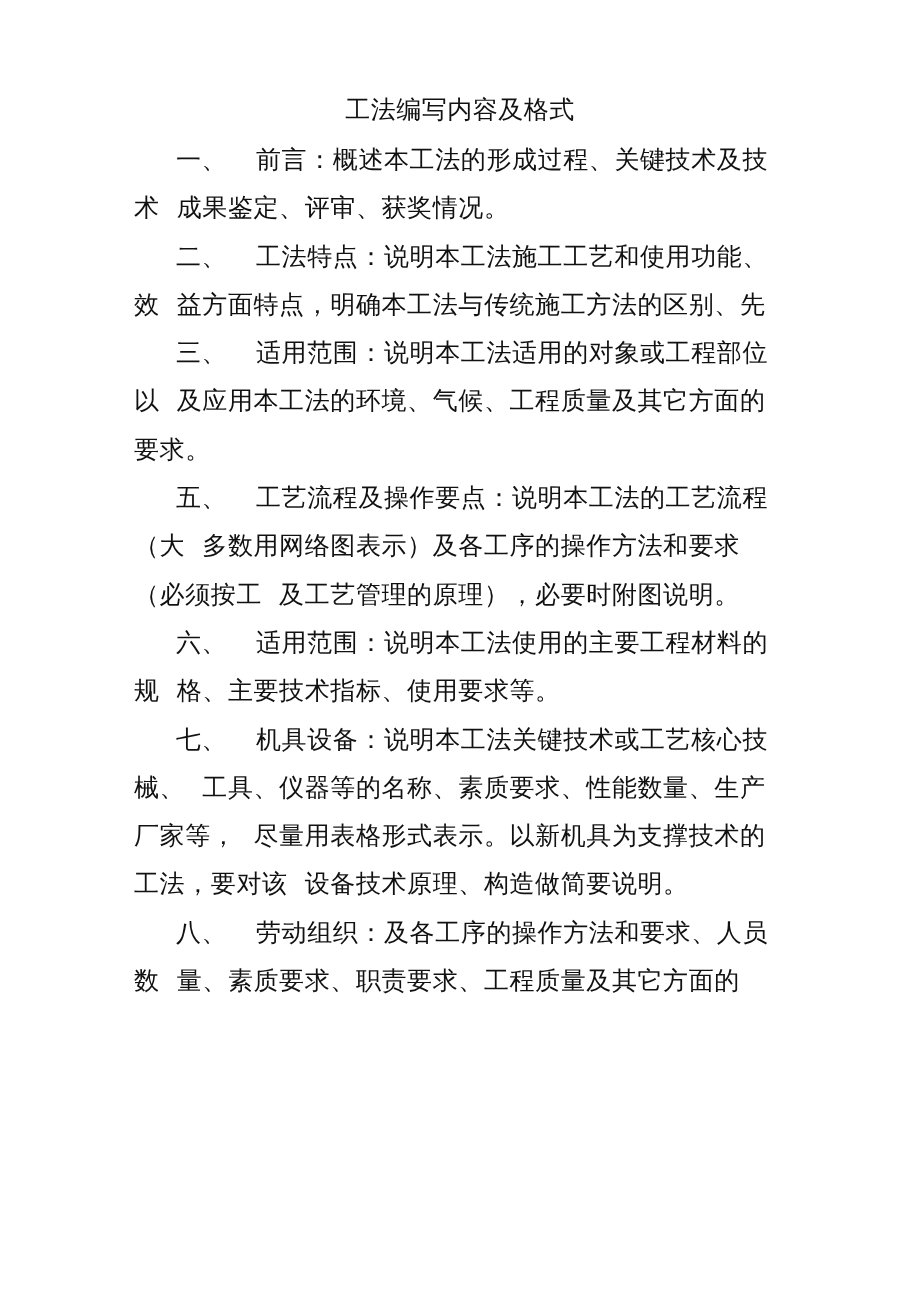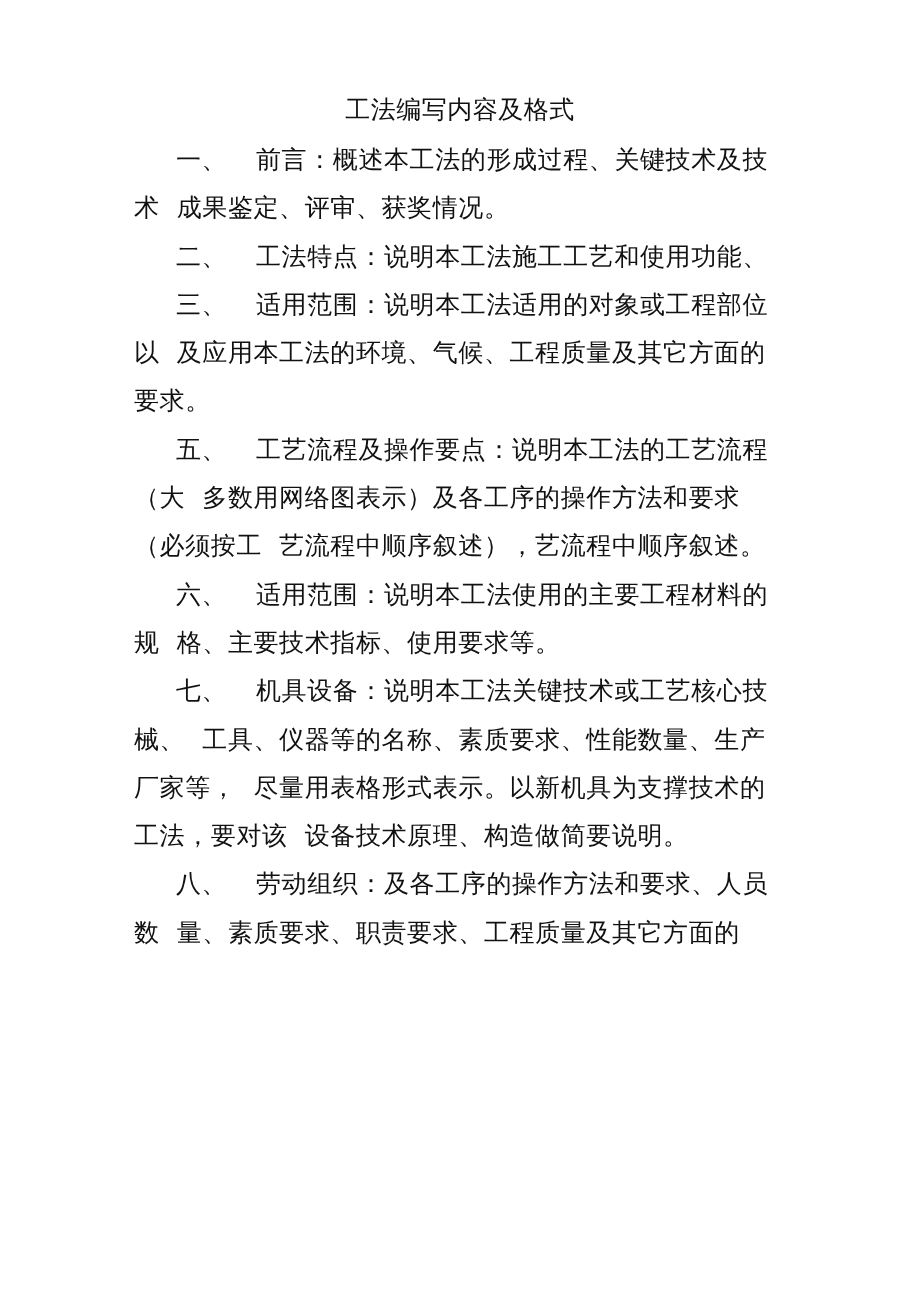--- a/index.html
+++ b/index.html
@@ -61,33 +61,34 @@
 
   <div class="body">
 
     <div>
       <div class="line first"><span class="num">一、</span><span>前言：概述本工法的形成过程、关键技术及技</span></div>
       <div class="line">术  成果鉴定、评审、获奖情况。</div>
     </div>
 
     <div>
       <div class="line first"><span class="num">二、</span><span>工法特点：说明本工法施工工艺和使用功能、</span></div>
+      <div class="line">效  益方面特点，明确本工法与传统施工方法的区别、先</div>
     </div>
 
     <div>
       <div class="line first"><span class="num">三、</span><span>适用范围：说明本工法适用的对象或工程部位</span></div>
       <div class="line">以  及应用本工法的环境、气候、工程质量及其它方面的</div>
       <div class="line">要求。</div>
     </div>
 
 
     <div>
       <div class="line first"><span class="num">五、</span><span>工艺流程及操作要点：说明本工法的工艺流程</span></div>
       <div class="line">（大  多数用网络图表示）及各工序的操作方法和要求</div>
-      <div class="line">（必须按工  艺流程中顺序叙述），艺流程中顺序叙述。</div>
+      <div class="line">（必须按工  及工艺管理的原理），必要时附图说明。</div>
     </div>
 
     <div>
       <div class="line first"><span class="num">六、</span><span>适用范围：说明本工法使用的主要工程材料的</span></div>
       <div class="line">规  格、主要技术指标、使用要求等。</div>
     </div>
 
     <div>
       <div class="line first"><span class="num">七、</span><span>机具设备：说明本工法关键技术或工艺核心技</span></div>
       <div class="line">械、  工具、仪器等的名称、素质要求、性能数量、生产</div>

